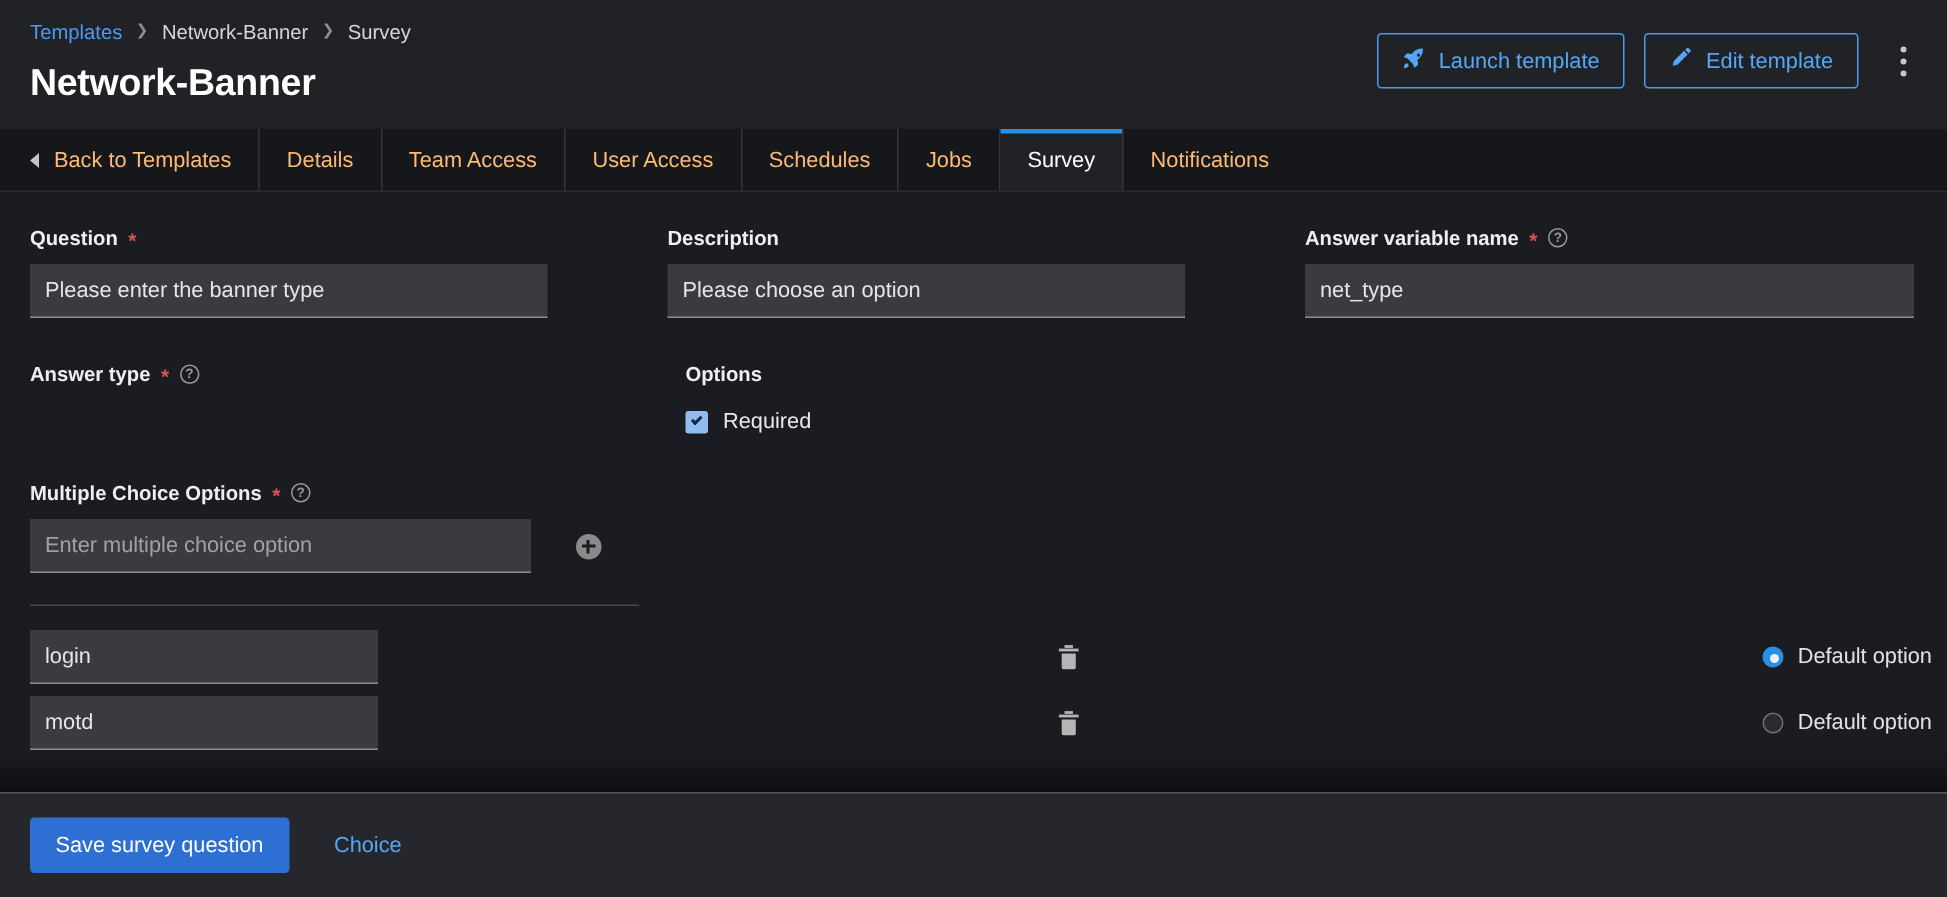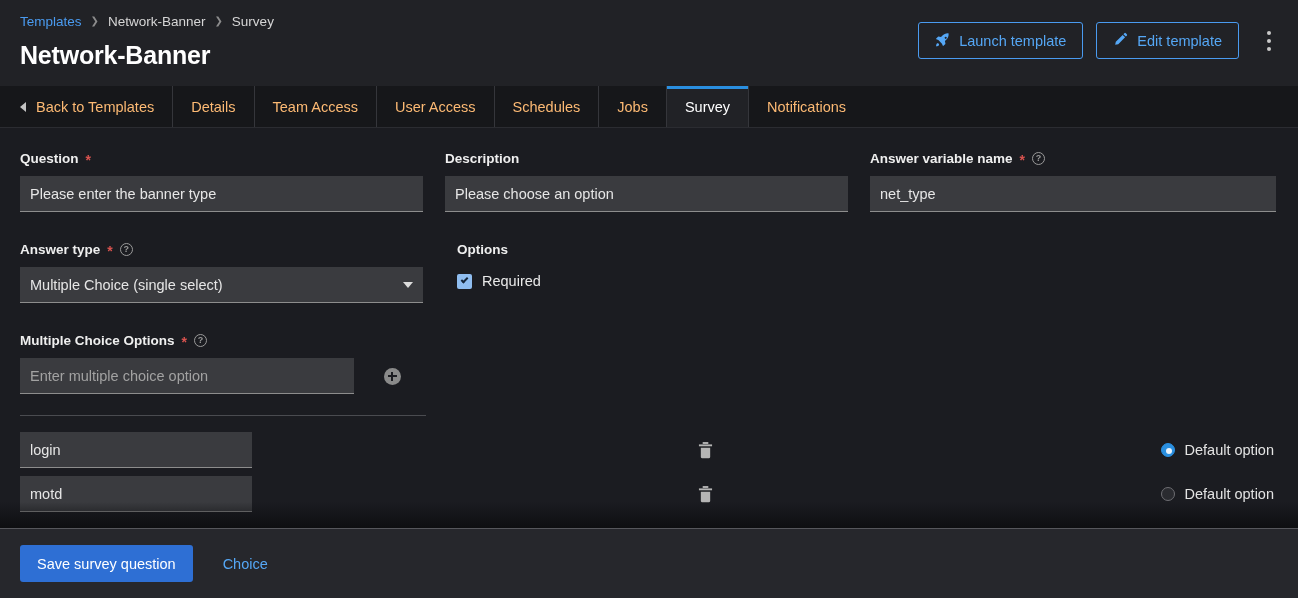--- a/index.html
+++ b/index.html
@@ -66,41 +66,41 @@
     height: 3px; background: #2a8fe0;
   }
   .tri-left {
     width: 0; height: 0; border-top: 5px solid transparent;
     border-bottom: 5px solid transparent; border-right: 6px solid #c3c3c3;
     display: inline-block;
   }
 
   
   .body {
-    flex: 1; background: #1b1c21; padding: 21px 24px 0 20px;
+    flex: 1; background: #1b1c21; padding: 21px 10px 0 20px;
     position: relative; overflow: hidden;
   }
   .grid { display: grid; grid-template-columns: 425px 425px 1fr; column-gap: 0; }
   .col { width: 425px; }
   .col.wide { width: auto; }
 
   .fld-label {
     font-size: 13.5px; font-weight: 700; color: #efefef;
     display: flex; align-items: center; gap: 7px; height: 18px; margin-bottom: 9px;
   }
   .req-star { color: #d9534f; font-size: 14px; line-height: 10px; transform: translateY(2px); }
   .help {
     width: 13px; height: 13px; border: 1px solid #9a9a9a; border-radius: 50%;
     color: #9a9a9a; font-size: 9px; line-height: 11px; text-align: center;
     display: inline-block; cursor: pointer; font-family: inherit;
   }
 
   .input {
     background: #3a3b3f; border: none; border-bottom: 1px solid #8d8d8d;
-    height: 36px; width: 403px; color: #e6e6e6; font-size: 14.5px;
+    height: 36px; width: 345px; color: #e6e6e6; font-size: 14.5px;
     padding: 0 10px; font-family: inherit; display: flex; align-items: center;
   }
   .input.ph { color: #a2a2a2; }
   .select {
     background: #3a3b3f; border: none; border-bottom: 1px solid #8d8d8d;
     height: 36px; width: 403px; color: #e6e6e6; font-size: 14.5px;
     padding: 0 10px; display: flex; align-items: center; justify-content: space-between;
     cursor: pointer; font-family: inherit;
   }
   .caret { width: 0; height: 0; border-left: 5px solid transparent; border-right: 5px solid transparent; border-top: 6px solid #dcdcdc; }
@@ -279,24 +279,20 @@
     </div>
 
     <div class="grid row-2">
 
       <div class="col">
         <div class="fld-label">
           <span>Answer type</span>
           <span class="req-star">*</span>
           <span class="help">?</span>
         </div>
-        <div class="select">
-          <span>Multiple Choice (single select)</span>
-          <span class="caret"></span>
-        </div>
       </div>
 
       <div class="col">
         <div class="fld-label">
           <span>Options</span>
         </div>
         <div class="checkbox-row" style="margin-top:13px;">
           <span class="checkbox">
             <span class="check-mark"></span>
           </span>

